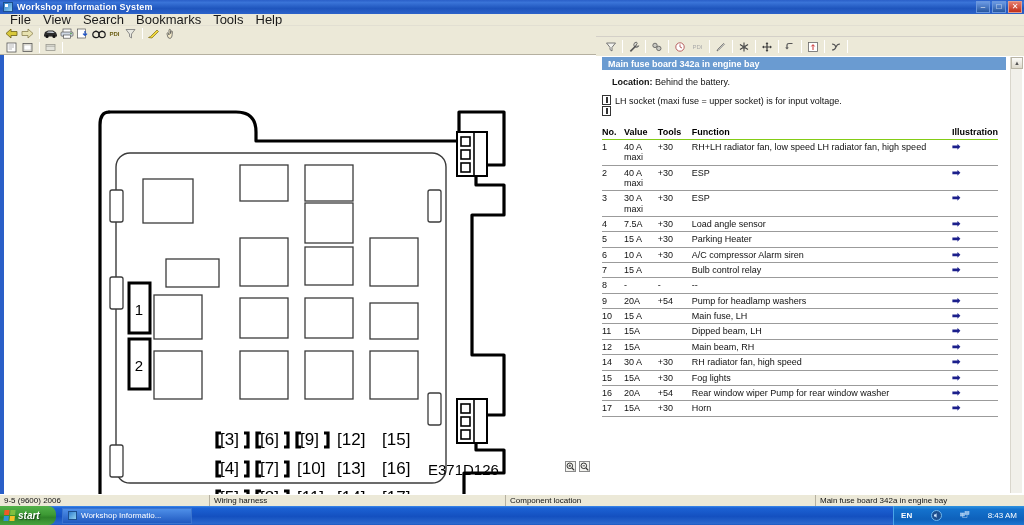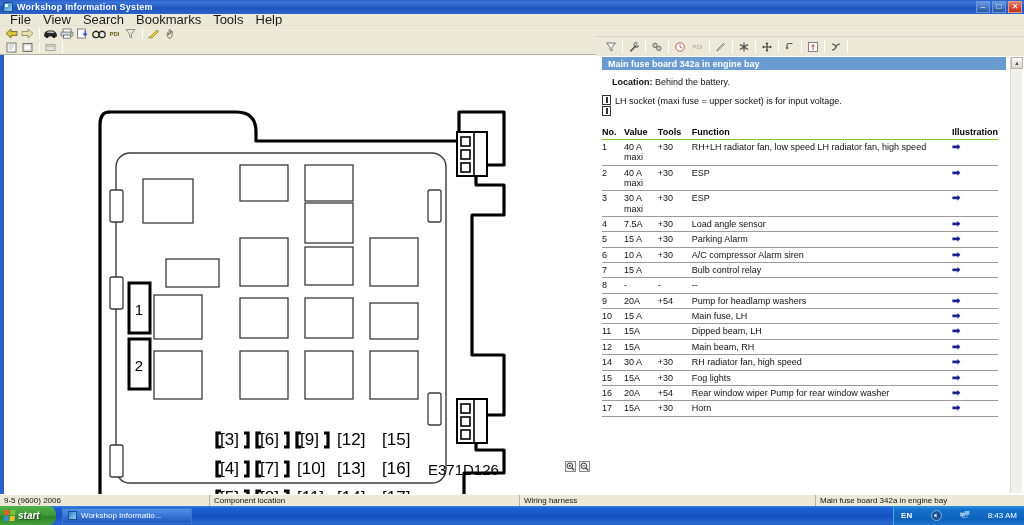--- a/index.html
+++ b/index.html
@@ -606,21 +606,21 @@
               <td class="c-no">4</td>
               <td class="c-val">7.5A</td>
               <td class="c-type">+30</td>
               <td class="c-fun">Load angle sensor</td>
               <td class="c-ill"><span class="arrow">➡</span></td>
             </tr>
             <tr>
               <td class="c-no">5</td>
               <td class="c-val">15 A</td>
               <td class="c-type">+30</td>
-              <td class="c-fun">Parking Alarm</td>
+              <td class="c-fun">Parking Heater</td>
               <td class="c-ill"><span class="arrow">➡</span></td>
             </tr>
             <tr>
               <td class="c-no">6</td>
               <td class="c-val">10 A</td>
               <td class="c-type">+30</td>
               <td class="c-fun">A/C compressor Alarm siren</td>
               <td class="c-ill"><span class="arrow">➡</span></td>
             </tr>
             <tr>
@@ -693,22 +693,22 @@
               <td class="c-fun">Horn</td>
               <td class="c-ill"><span class="arrow">➡</span></td>
             </tr>
           </tbody>
       </table>
     </div>
   </div>
 
   <div class="statusbar">
     <div class="sb sb1">9-5 (9600) 2006</div>
+    <div class="sb sb2">Wiring harness</div>
     <div class="sb sb3">Component location</div>
-    <div class="sb sb2">Wiring harness</div>
     <div class="sb sb4">Main fuse board 342a in engine bay</div>
   </div>
 
   <div class="taskbar">
     <div class="startbtn">
       <span class="flag">
           <span></span>
           <span></span>
           <span></span>
           <span></span>

